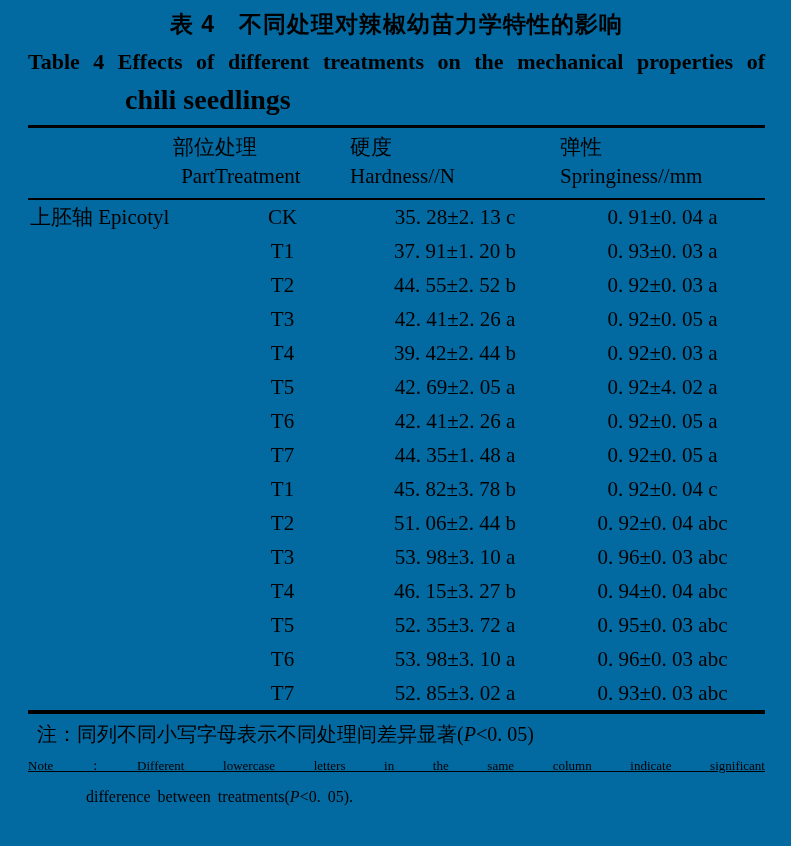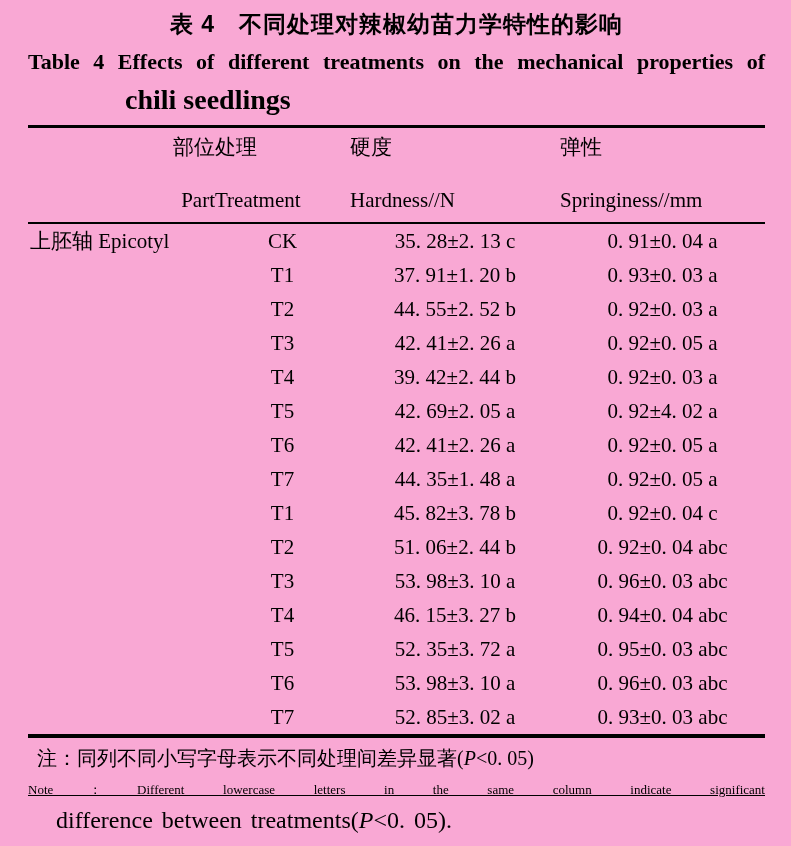--- a/index.html
+++ b/index.html
@@ -6,21 +6,21 @@
     margin: 0;
     padding: 0;
     background: #ffffff;
     color: #000000;
     font-family: "Liberation Serif", "DejaVu Serif", serif;
   }
   .page {
     position: relative;
     width: 791px;
     height: 846px;
-    background: #f9a8d4;
+    background: #0369a1;
     box-sizing: border-box;
     padding: 6px 26px 0 28px;
     overflow: hidden;
   }
   .title-zh {
     text-align: center;
     font-family: "Liberation Sans", "DejaVu Sans", sans-serif;
     font-weight: bold;
     font-size: 23px;
     line-height: 36px;
@@ -54,21 +54,21 @@
   col.c-treat { width: 135px; }
   col.c-hard { width: 210px; }
   col.c-spring { width: 205px; }
   thead th {
     font-weight: normal;
     padding: 5px 0 7px 0;
     border-bottom: 2px solid #000;
     vertical-align: middle;
   }
   thead th .hz { font-size: 21px; line-height: 29px; }
-  thead th .he { font-size: 21px; line-height: 29px; margin-top: 24px; }
+  thead th .he { font-size: 21px; line-height: 29px; }
   thead th.left { text-align: right; padding-left: 2px; }
   thead th.center { text-align: left; }
   tbody td {
     height: 34px;
     font-size: 21px;
     padding: 0;
     vertical-align: middle;
   }
   td.part-cell { text-align: left; padding-left: 2px; white-space: nowrap; }
   td.treat-cell, td.hard-cell, td.spring-cell { text-align: center; white-space: nowrap; }
@@ -84,23 +84,23 @@
   }
   .note-en-line1 {
     font-size: 13px;
     line-height: 31px;
     text-align: justify;
     text-align-last: justify;
     white-space: nowrap;
     text-decoration: underline;
   }
   .note-en-line2 {
-    font-size: 24px;
+    font-size: 16px;
     line-height: 31px;
-    margin-left: 28px;
+    margin-left: 58px;
     word-spacing: 3px;
   }
   .p-it { font-style: italic; }
 </style>
 </head>
 <body>
 
 <div class="page">
 
   <div class="title-zh">表 4　不同处理对辣椒幼苗力学特性的影响</div>

